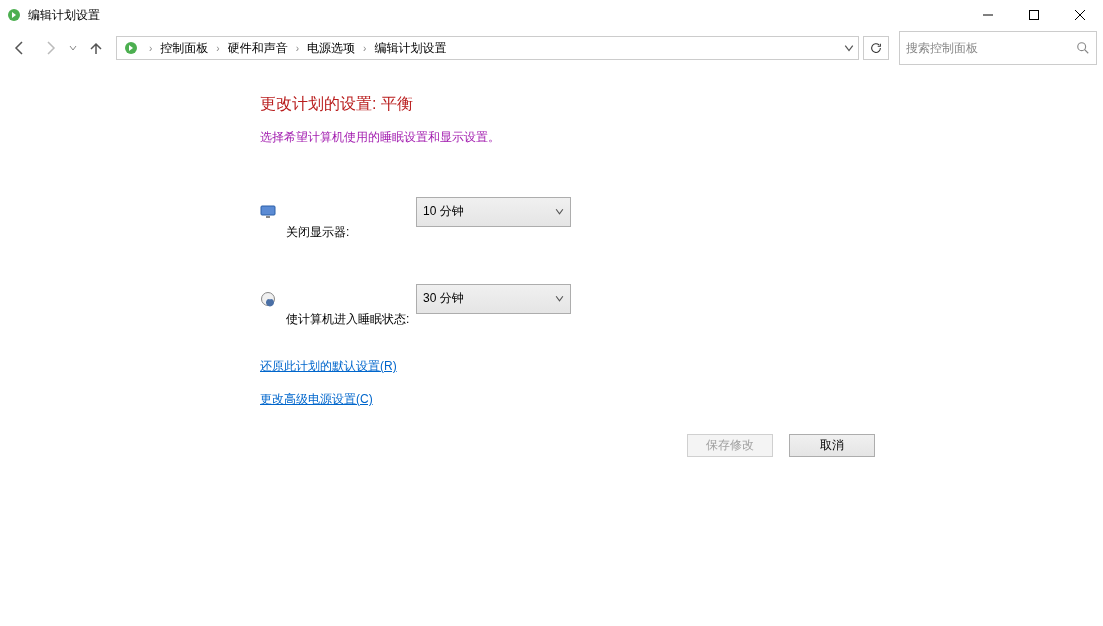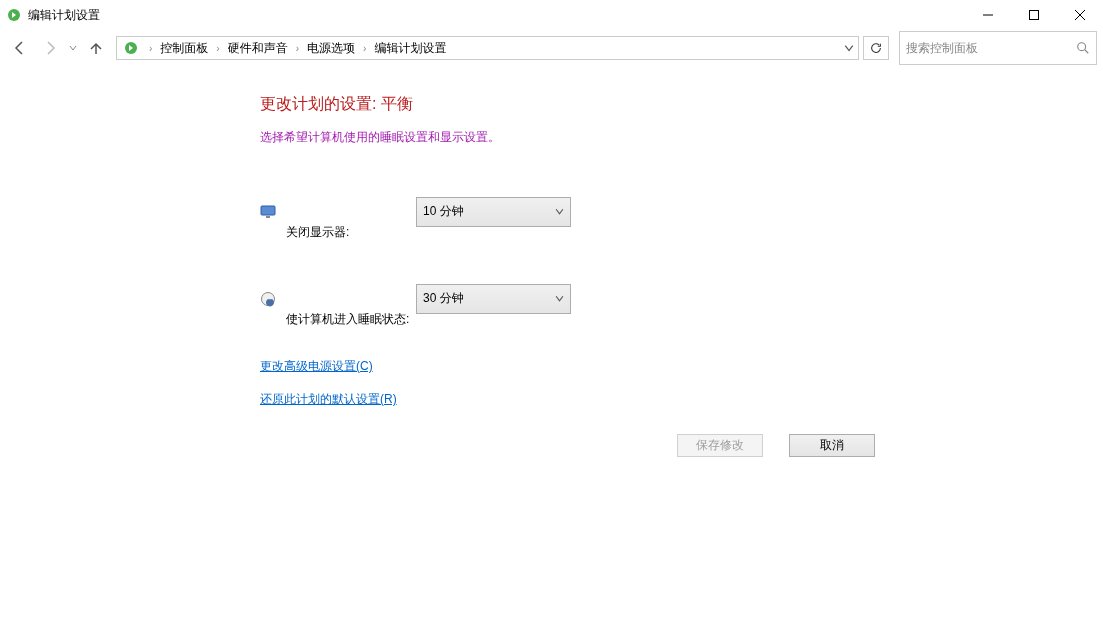--- a/index.html
+++ b/index.html
@@ -43,21 +43,21 @@
     .setting-icon { width: 16px; height: 16px; margin-right: 10px; display: inline-flex; align-items: center; justify-content: center; }
     .setting-label { width: 130px; font-size: 12px; margin-top: 42px; }
     .select { width: 155px; height: 30px; border: 1px solid #adadad; background: linear-gradient(#f0f0f0, #e5e5e5); display: flex; align-items: center; padding: 0 6px; font-size: 12px; cursor: default; }
     .select .chev { margin-left: auto; color: #555; }
     .select .chev svg { width: 9px; height: 9px; }
 
     .links { margin-top: 30px; }
     .link { color: #0066cc; font-size: 12px; display: block; margin-bottom: 16px; cursor: pointer; }
     .link span.u { text-decoration: underline; }
 
-    .btn-row { width: 615px; display: flex; justify-content: flex-end; gap: 26px; margin-top: 26px; }
+    .btn-row { width: 615px; display: flex; justify-content: flex-end; gap: 16px; margin-top: 26px; }
     .btn { width: 86px; height: 23px; border: 1px solid #adadad; background: linear-gradient(#f0f0f0, #e5e5e5); font-size: 12px; display: flex; align-items: center; justify-content: center; cursor: default; }
     .btn.disabled { color: #a0a0a0; background: #f4f4f4; border-color: #d0d0d0; }
   </style>
 </head>
 <body>
 
 <div class="titlebar">
   <span class="app-icon">
     <svg viewBox="0 0 16 16">
         <circle cx="8" cy="8" r="6" fill="#4caf50"></circle>
@@ -174,21 +174,21 @@
     <span class="setting-label">使计算机进入睡眠状态:</span>
     <div class="select">
       <span>30 分钟</span>
       <span class="chev"><svg viewBox="0 0 8 8">
             <path d="M1 2 L4 6 L7 2" fill="none" stroke="#555" stroke-width="1"></path>
           </svg></span>
     </div>
   </div>
 
   <div class="links">
+    <a class="link"><span class="u">还原此计划的默认设置(R)</span></a>
     <a class="link"><span class="u">更改高级电源设置(C)</span></a>
-    <a class="link"><span class="u">还原此计划的默认设置(R)</span></a>
   </div>
 
   <div class="btn-row">
     <div class="btn disabled">保存修改</div>
     <div class="btn">取消</div>
   </div>
 </div>
 
 </body></html>

